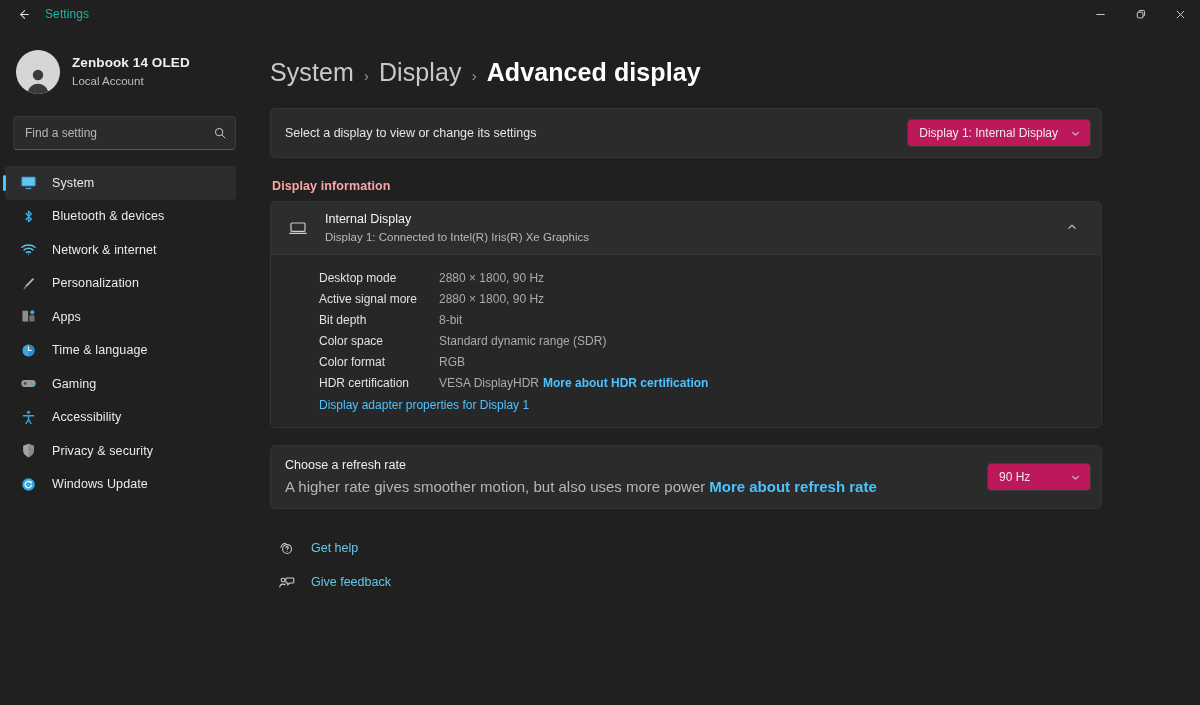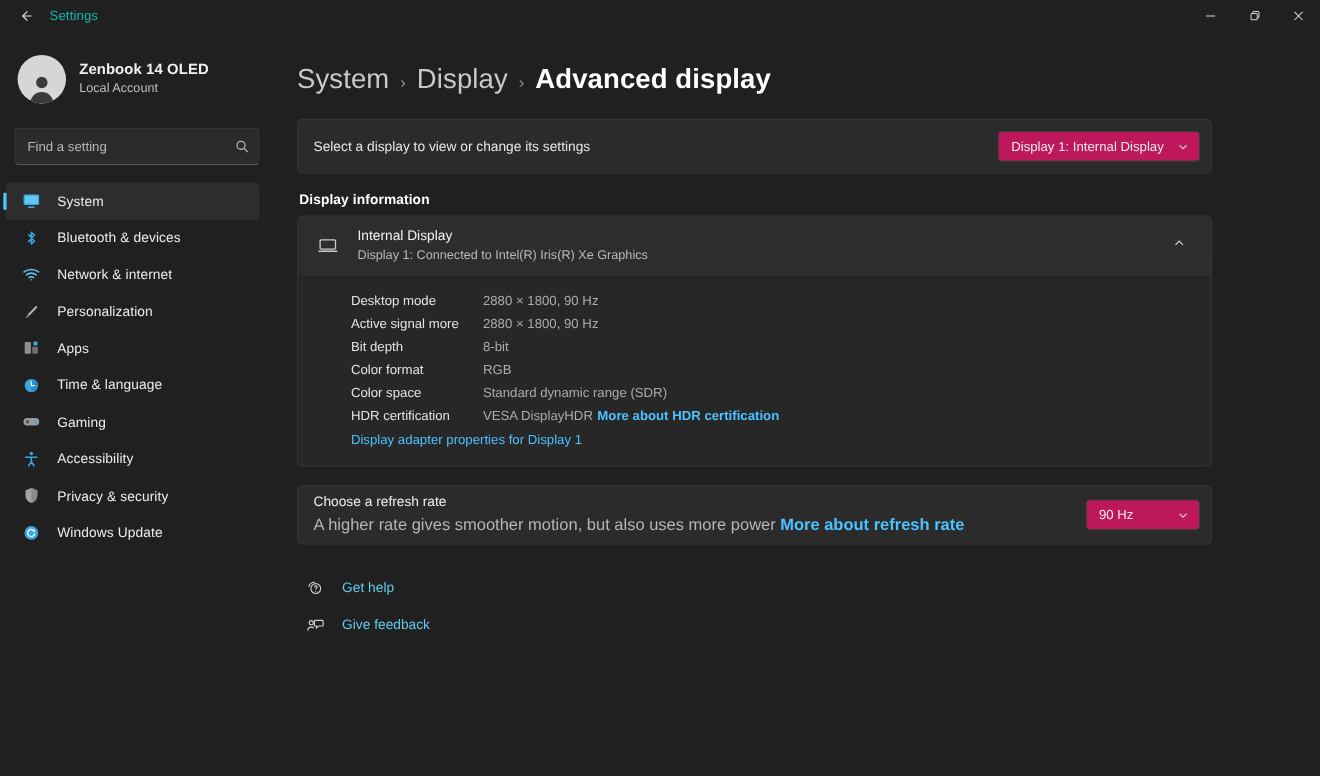--- a/index.html
+++ b/index.html
@@ -194,23 +194,23 @@
     justify-content: space-between;
     padding: 0 9px 0 11px;
     color: #ececec;
     font-size: 12px;
     gap: 12px;
   }
   .combo .chev { color: #d0d0d0; display: flex; }
 
   .section-title {
     font-size: 12.5px;
-    color: #ffffff;
+    color: #fca5a5;
     font-weight: 700;
-    margin: 16px 0 8px 2px;
+    margin: 21px 0 8px 2px;
     letter-spacing: .1px;
   }
 
   .info-card {
     border-radius: 5px;
     overflow: hidden;
     border: 1px solid #343434;
   }
   .info-head {
     background: #2d2d2d;
@@ -264,21 +264,21 @@
   .adapter-link {
     padding-left: 48px;
     margin-top: 5px;
     font-size: 12px;
     color: #4cc2ff;
     display: inline-block;
   }
 
   .refresh-card {
     margin-top: 17px;
-    height: 54px;
+    height: 64px;
     display: flex;
     align-items: center;
     padding: 0 10px 0 14px;
     justify-content: space-between;
   }
   .refresh-text { line-height: 1.35; }
   .refresh-title { font-size: 12.5px; color: #eeeeee; }
   .refresh-sub { font-size: 15px; color: #b5b5b5; margin-top: 3px; }
   .refresh-sub .inline-link { color: #4cc2ff; font-weight: 700; margin-left: 4px; }
 
@@ -529,27 +529,27 @@
             <span class="detail-key">Active signal more</span>
             <span class="detail-val">2880 × 1800, 90 Hz</span>
           </div>
 
           <div class="detail-row">
             <span class="detail-key">Bit depth</span>
             <span class="detail-val">8-bit</span>
           </div>
 
           <div class="detail-row">
+            <span class="detail-key">Color space</span>
+            <span class="detail-val">Standard dynamic range (SDR)</span>
+          </div>
+
+          <div class="detail-row">
             <span class="detail-key">Color format</span>
             <span class="detail-val">RGB</span>
-          </div>
-
-          <div class="detail-row">
-            <span class="detail-key">Color space</span>
-            <span class="detail-val">Standard dynamic range (SDR)</span>
           </div>
 
           <div class="detail-row">
             <span class="detail-key">HDR certification</span>
             <span class="detail-val">
               <span>VESA DisplayHDR</span><span class="link-bold">More about HDR certification</span>
             </span>
           </div>
 
           <a class="adapter-link">Display adapter properties for Display 1</a>

